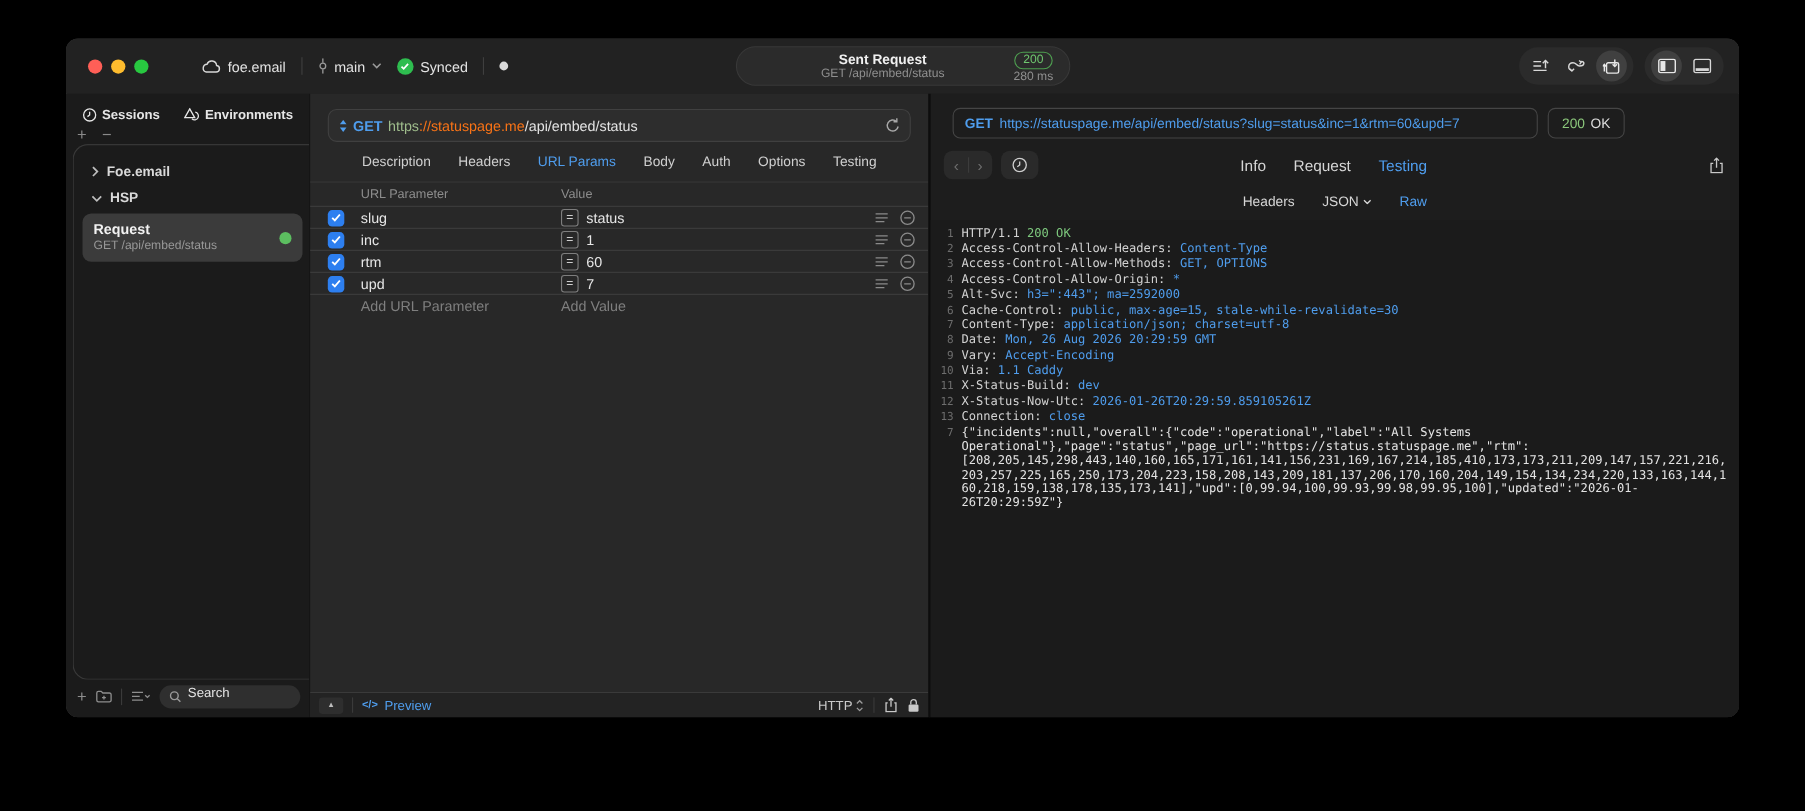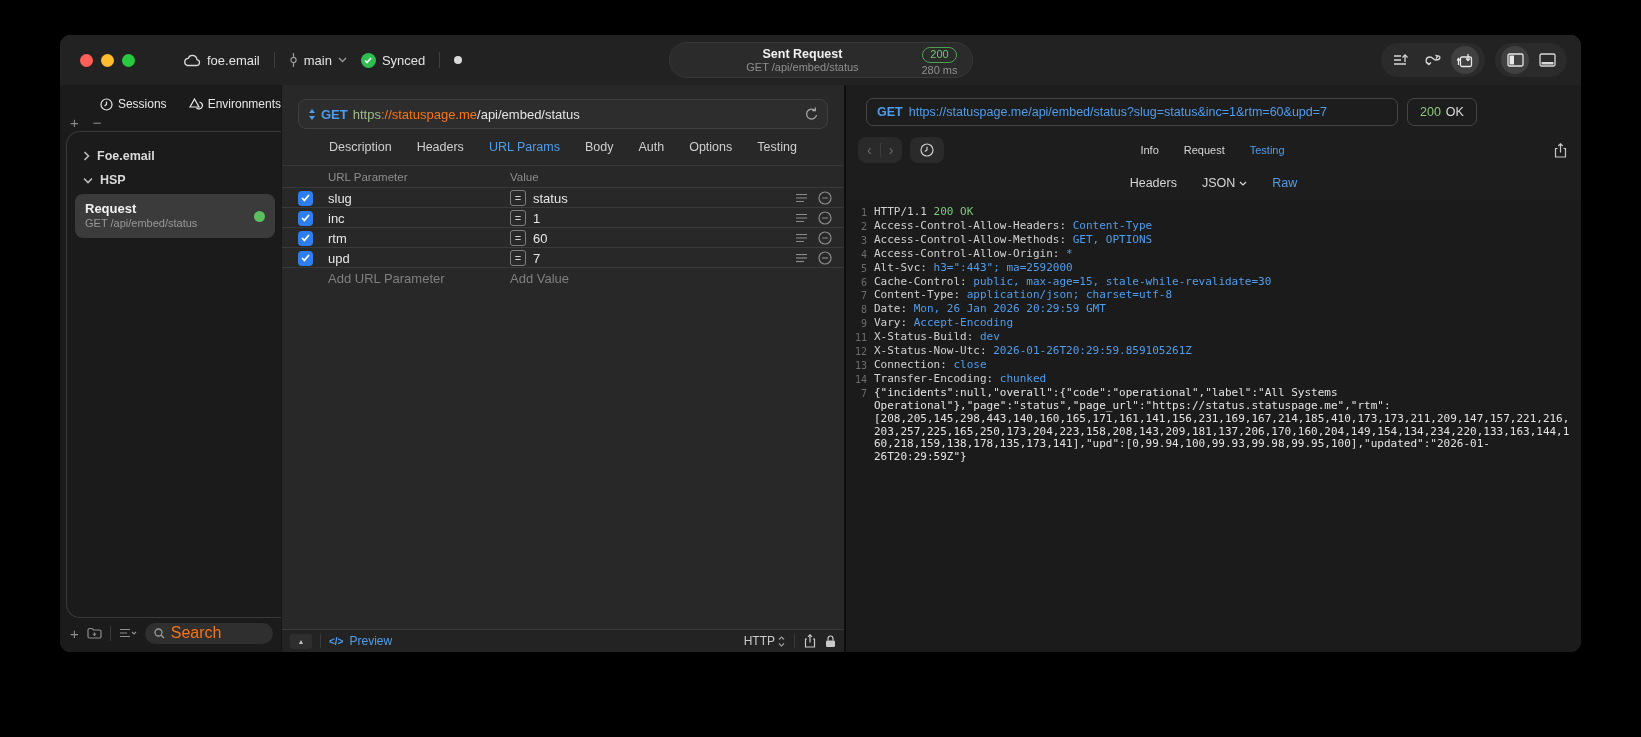--- a/index.html
+++ b/index.html
@@ -37,40 +37,40 @@
     padding:0 6px; gap:4px; }
   .tool-btn { width:28px; height:28px; border-radius:50%; display:flex; align-items:center;
     justify-content:center; color:#d8d8d8; }
   .tool-btn.active { background:#404040; }
 
   
   .main { flex:1; display:flex; min-height:0; }
 
   
   .sidebar { width:221px; flex:0 0 221px; background:#1b1b1b; display:flex; flex-direction:column; }
-  .sb-tabs { display:flex; justify-content:flex-end; gap:22px; margin-top:12px; color:#e6e6e6;
-    font-size:12px; font-weight:normal; }
+  .sb-tabs { display:flex; justify-content:center; gap:22px; margin-top:12px; color:#e6e6e6;
+    font-size:12px; font-weight:bold; }
   .sb-tab { display:flex; gap:5px; align-items:center; }
   .sb-plusminus { display:flex; gap:14px; color:#8a8a8a; font-size:15px; padding:2px 0 0 10px;
     height:20px; align-items:center; }
   .sb-panel { flex:1; margin-left:6px; border:1px solid #3a3a3a; border-right:none;
     border-radius:14px 0 0 14px; padding-top:12px; overflow:hidden; }
   .tree-item { display:flex; align-items:center; gap:7px; padding:5px 0 5px 16px; color:#d9d9d9;
     font-size:12.5px; font-weight:bold; }
   .req-card { margin:2px 6px 0 8px; background:#3b3b3b; border-radius:8px; padding:7px 10px;
     display:flex; align-items:center; }
   .req-texts { flex:1; line-height:1.25; }
   .req-title { color:#f2f2f2; font-size:13px; font-weight:bold; }
   .req-sub { color:#989898; font-size:11px; }
   .req-dot { width:11px; height:11px; border-radius:50%; background:#5cbe60; }
   .sb-bottom { height:34px; flex:0 0 34px; display:flex; align-items:center; gap:8px;
     padding:0 8px 4px 10px; color:#8e8e8e; }
   .sb-bsep { width:1px; height:15px; background:#3a3a3a; }
   .search-pill { flex:1; height:21px; background:#2f2f2f; border-radius:11px; display:flex;
-    align-items:center; gap:6px; padding:0 9px; color:#f97316; font-size:16px; }
+    gap:6px; padding:0 9px; color:#e5e5e5; font-size:12px; }
 
   
   .reqpanel { width:563px; flex:0 0 563px; background:#282828; border-left:1px solid #151515;
     display:flex; flex-direction:column; }
   .url-bar { margin:14px 16px 0 16px; height:30px; border:1px solid #404040; border-radius:8px;
     background:#2d2d2d; display:flex; align-items:center; padding:0 9px; font-size:13px; gap:5px; }
   .m-get { color:#4f9ded; font-weight:bold; }
   .u-scheme { color:#9fbd8c; } .u-host { color:#f97316;text-align:right; } .u-path { color:#e4e4e4; }
   .url-flex { flex:1; }
   .reload { color:#a8a8a8; }
@@ -114,21 +114,21 @@
   .resp-status-box { height:28px; border:1px solid #454545; border-radius:7px; display:flex;
     align-items:center; padding:0 12px; gap:5px; font-size:12.5px; }
   .r-200 { color:#8cc87c; } .r-ok { color:#dcdcdc; }
   .resp-ctrl { display:flex; align-items:center; margin:11px 14px 0 12px; position:relative; height:26px; }
   .nav-pill { background:#2a2a2a; border-radius:8px; height:26px; display:flex; align-items:center;
     padding:0 9px; gap:8px; color:#6e6e6e; font-size:14px; }
   .nav-sep { width:1px; height:14px; background:#3c3c3c; }
   .clock-pill { background:#2a2a2a; border-radius:8px; height:26px; width:34px; display:flex;
     align-items:center; justify-content:center; margin-left:8px; color:#cfcfcf; }
   .resp-tabs { position:absolute; left:50%; transform:translateX(-50%); display:flex; gap:25px;
-    font-size:11px; color:#d6d6d6; }
+    font-size:14px; color:#d6d6d6; }
   .resp-tab.active { color:#4f9ded; }
   .share-right { margin-left:auto; color:#c9c9c9; }
   .resp-subtabs { display:flex; justify-content:center; gap:25px; font-size:12.5px; color:#d6d6d6;
     margin-top:13px; align-items:center; }
   .subtab { display:flex; align-items:center; gap:4px; }
   .subtab.active { color:#4f9ded; }
   .resp-body { flex:1; margin-top:10px; background:#1b1b1b; overflow:hidden; padding-top:6px;
     font-family:"DejaVu Sans Mono", monospace; font-size:11px; line-height:12.9px; }
   .line { display:flex; }
   .lnum { flex:0 0 28px; text-align:right; color:#6d6d6d; font-size:10px; padding-right:7px;
@@ -608,43 +608,43 @@
           <div class="line">
             <div class="lnum">6</div>
             <div class="lcode"><span class="c-name">Cache-Control: </span><span class="c-val">public, max-age=15, stale-while-revalidate=30</span></div>
           </div>
           <div class="line">
             <div class="lnum">7</div>
             <div class="lcode"><span class="c-name">Content-Type: </span><span class="c-val">application/json; charset=utf-8</span></div>
           </div>
           <div class="line">
             <div class="lnum">8</div>
-            <div class="lcode"><span class="c-name">Date: </span><span class="c-val">Mon, 26 Jan 2026 20:29:59 GMT</span></div>
+            <div class="lcode"><span class="c-name">Date: </span><span class="c-val">Mon, 26 Aug 2026 20:29:59 GMT</span></div>
           </div>
           <div class="line">
             <div class="lnum">9</div>
             <div class="lcode"><span class="c-name">Vary: </span><span class="c-val">Accept-Encoding</span></div>
           </div>
           <div class="line">
+            <div class="lnum">10</div>
+            <div class="lcode"><span class="c-name">Via: </span><span class="c-val">1.1 Caddy</span></div>
+          </div>
+          <div class="line">
             <div class="lnum">11</div>
             <div class="lcode"><span class="c-name">X-Status-Build: </span><span class="c-val">dev</span></div>
           </div>
           <div class="line">
             <div class="lnum">12</div>
             <div class="lcode"><span class="c-name">X-Status-Now-Utc: </span><span class="c-val">2026-01-26T20:29:59.859105261Z</span></div>
           </div>
           <div class="line">
             <div class="lnum">13</div>
             <div class="lcode"><span class="c-name">Connection: </span><span class="c-val">close</span></div>
           </div>
           <div class="line">
-            <div class="lnum">14</div>
-            <div class="lcode"><span class="c-name">Transfer-Encoding: </span><span class="c-val">chunked</span></div>
-          </div>
-          <div class="line">
             <div class="lnum">7</div>
             <div class="lcode"><span class="c-json">{"incidents":null,"overall":{"code":"operational","label":"All Systems Operational"},"page":"status","page_url":"https://status.statuspage.me","rtm":[208,205,145,298,443,140,160,165,171,161,141,156,231,169,167,214,185,410,173,173,211,209,147,157,221,216,203,257,225,165,250,173,204,223,158,208,143,209,181,137,206,170,160,204,149,154,134,234,220,133,163,144,160,218,159,138,178,135,173,141],"upd":[0,99.94,100,99.93,99.98,99.95,100],"updated":"2026-01-26T20:29:59Z"}</span></div>
           </div>
         </div>
     </div>
 
   </div>
 </div>
 
 </body></html>

